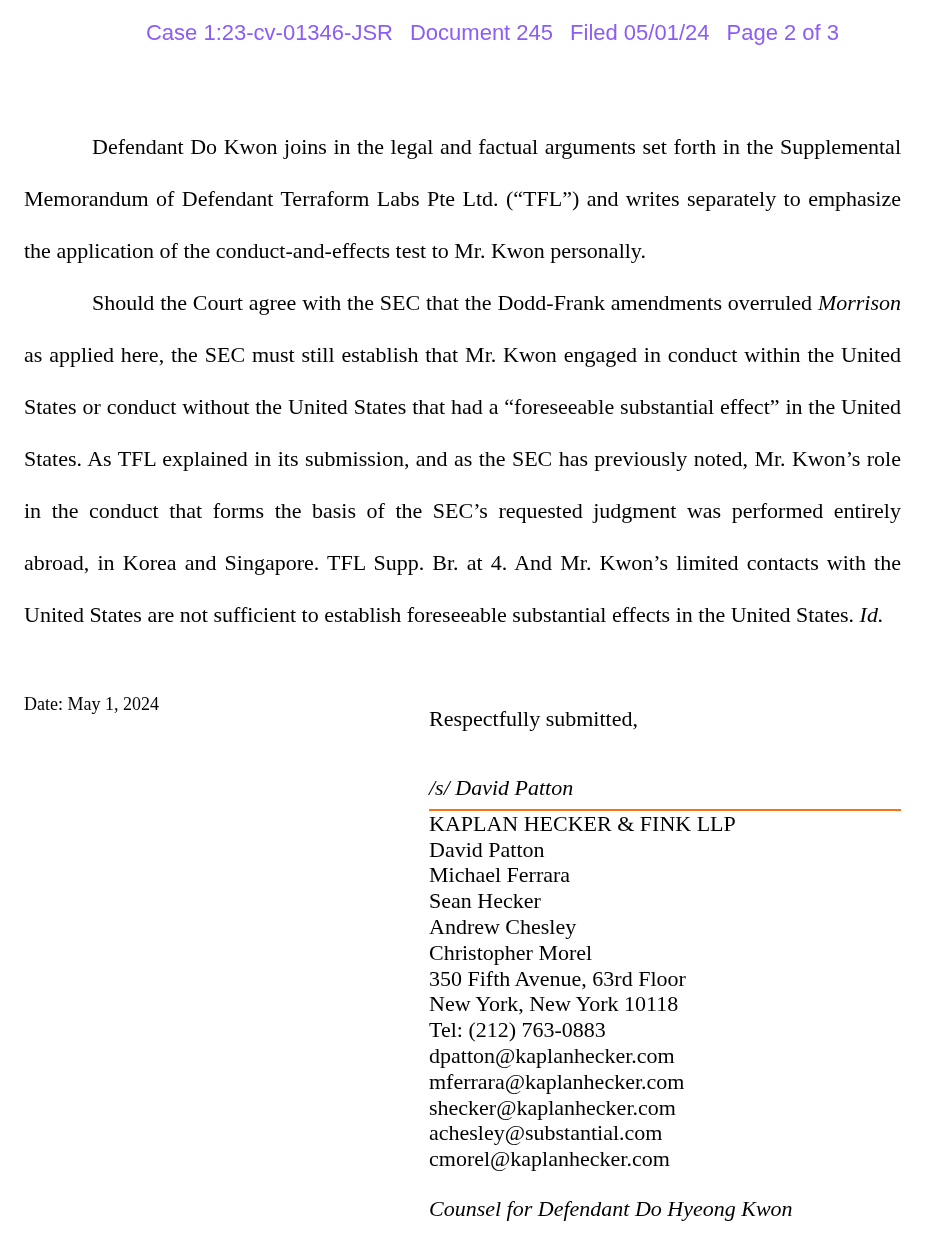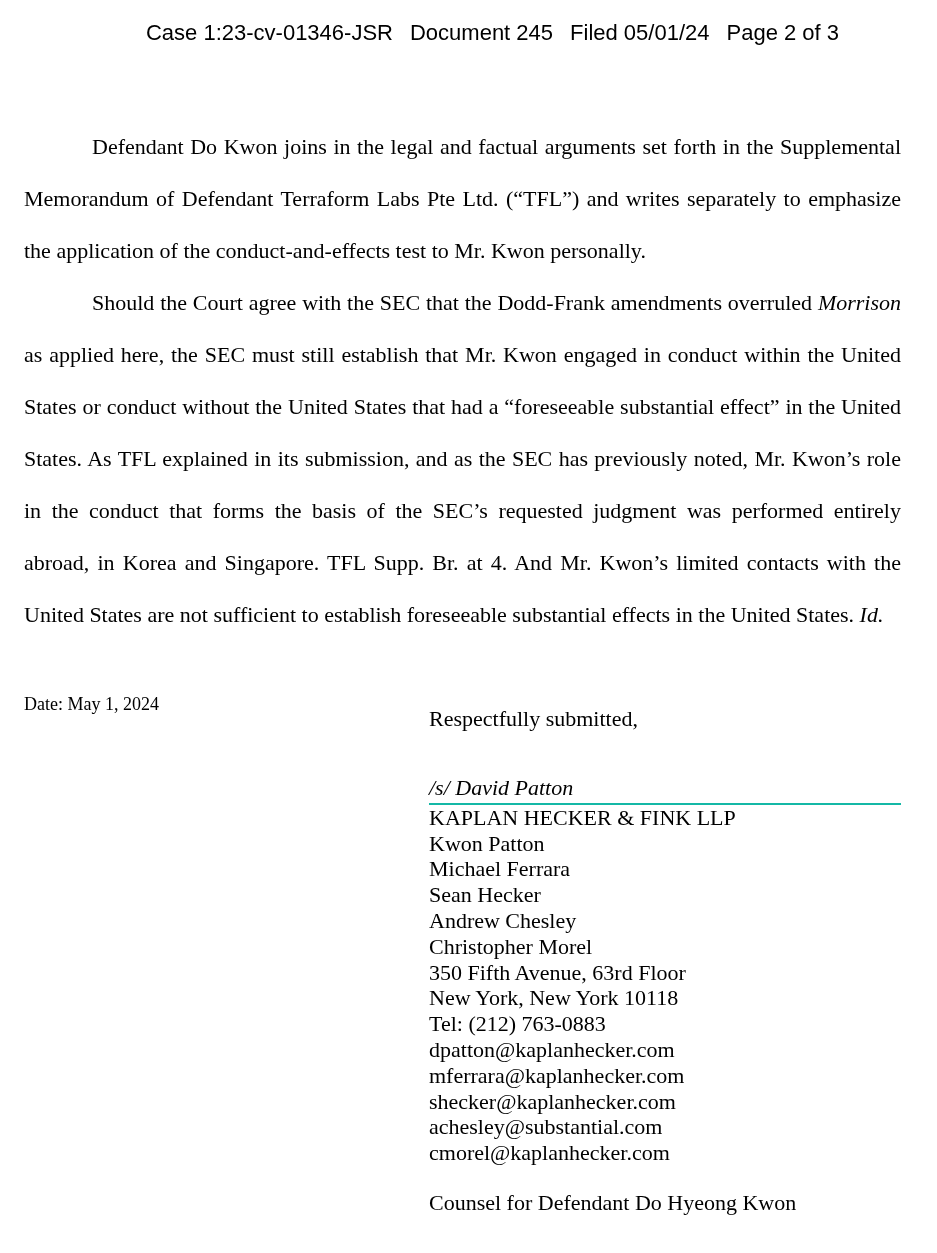--- a/index.html
+++ b/index.html
@@ -58,58 +58,59 @@
   .sig-block {
     position: absolute;
     left: 429px;
     top: 775px;
     width: 472px;
     font-size: 22px;
     line-height: 25.8px;
   }
   .sig-line {
     font-style: italic;
-    border-bottom: 2px solid #14b8a6;
-    padding-bottom: 2px;
+    border-bottom: 2px solid #f97316;
+    padding-bottom: 8px;
     display: block;
     width: 100%;
   }
   .firm-name {
     font-weight: normal;
     display: block;
   }
   .sig-block .plain-line { display: block; }
   .counsel-note {
     display: block;
+    font-style: italic;
     margin-top: 24px;
   }
 </style>
 </head>
 <body>
 
-<div class="page-header" style="color: #000000; padding-left: 48px;">
+<div class="page-header" style="color: #8b5cf6; padding-left: 48px;">
   <span>Case 1:23-cv-01346-JSR</span>
   <span>Document 245</span>
   <span>Filed 05/01/24</span>
   <span>Page 2 of 3</span>
 </div>
 
 <div class="doc-body">
   <p><span>Defendant Do Kwon joins in the legal and factual arguments set forth in the Supplemental Memorandum of Defendant Terraform Labs Pte Ltd. (“TFL”) and writes separately to emphasize the application of the conduct-and-effects test to Mr. Kwon personally.</span></p>
   <p><span>Should the Court agree with the SEC that the Dodd-Frank amendments overruled </span><span class="seg-italic">Morrison</span><span> as applied here, the SEC must still establish that Mr. Kwon engaged in conduct within the United States or conduct without the United States that had a “foreseeable substantial effect” in the United States. As TFL explained in its submission, and as the SEC has previously noted, Mr. Kwon’s role in the conduct that forms the basis of the SEC’s requested judgment was performed entirely abroad, in Korea and Singapore. TFL Supp. Br. at 4. And Mr. Kwon’s limited contacts with the United States are not sufficient to establish foreseeable substantial effects in the United States. </span><span class="seg-italic">Id.</span></p>
 </div>
 
 <div class="date-line">Date: May 1, 2024</div>
 <div class="salutation">Respectfully submitted,</div>
 
 <div class="sig-block">
   <span class="sig-line">/s/ David Patton</span>
   <span class="firm-name">KAPLAN HECKER &amp; FINK LLP</span>
   <div>
-      <div class="plain-line">Kwon Patton</div>
+      <div class="plain-line">David Patton</div>
       <div class="plain-line">Michael Ferrara</div>
       <div class="plain-line">Sean Hecker</div>
       <div class="plain-line">Andrew Chesley</div>
       <div class="plain-line">Christopher Morel</div>
     </div>
   <div>
       <div class="plain-line">350 Fifth Avenue, 63rd Floor</div>
       <div class="plain-line">New York, New York 10118</div>
     </div>
   <span class="plain-line">Tel: (212) 763-0883</span>

